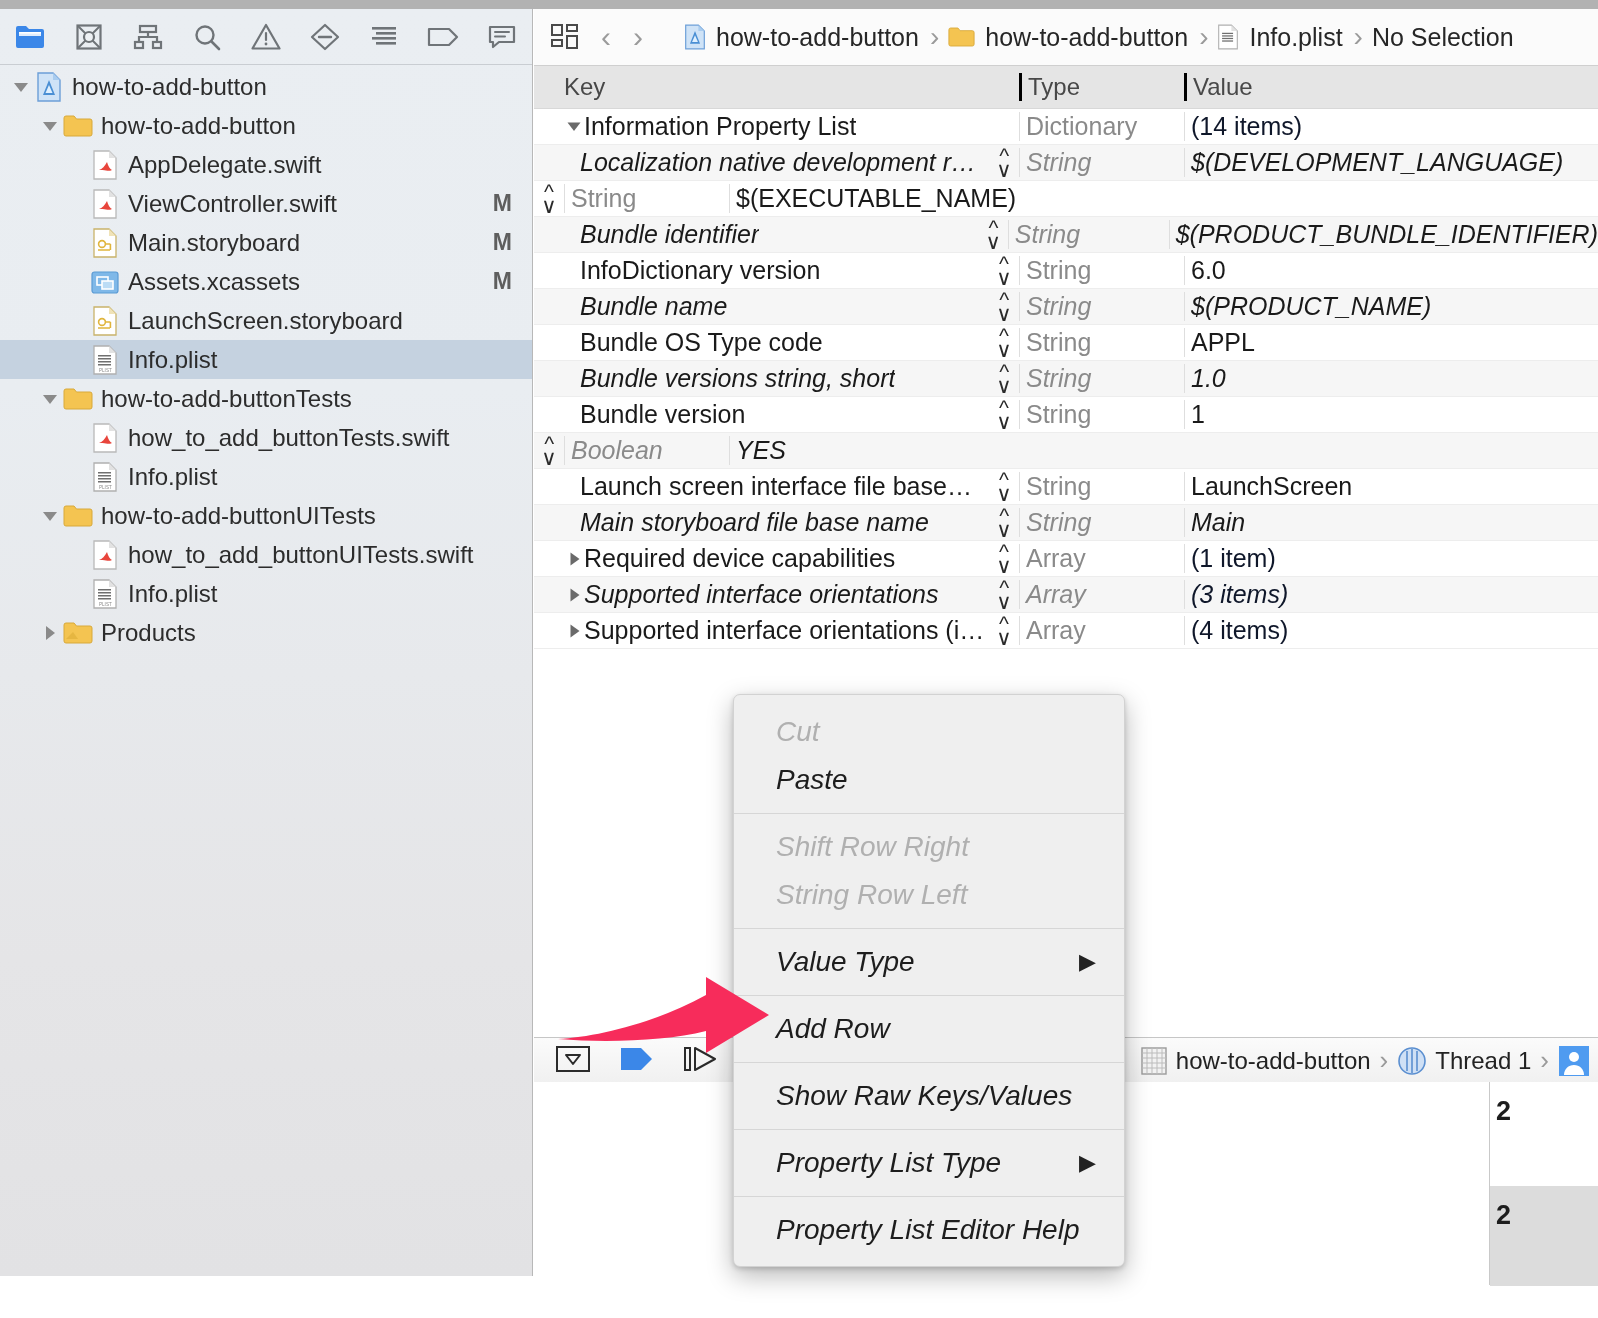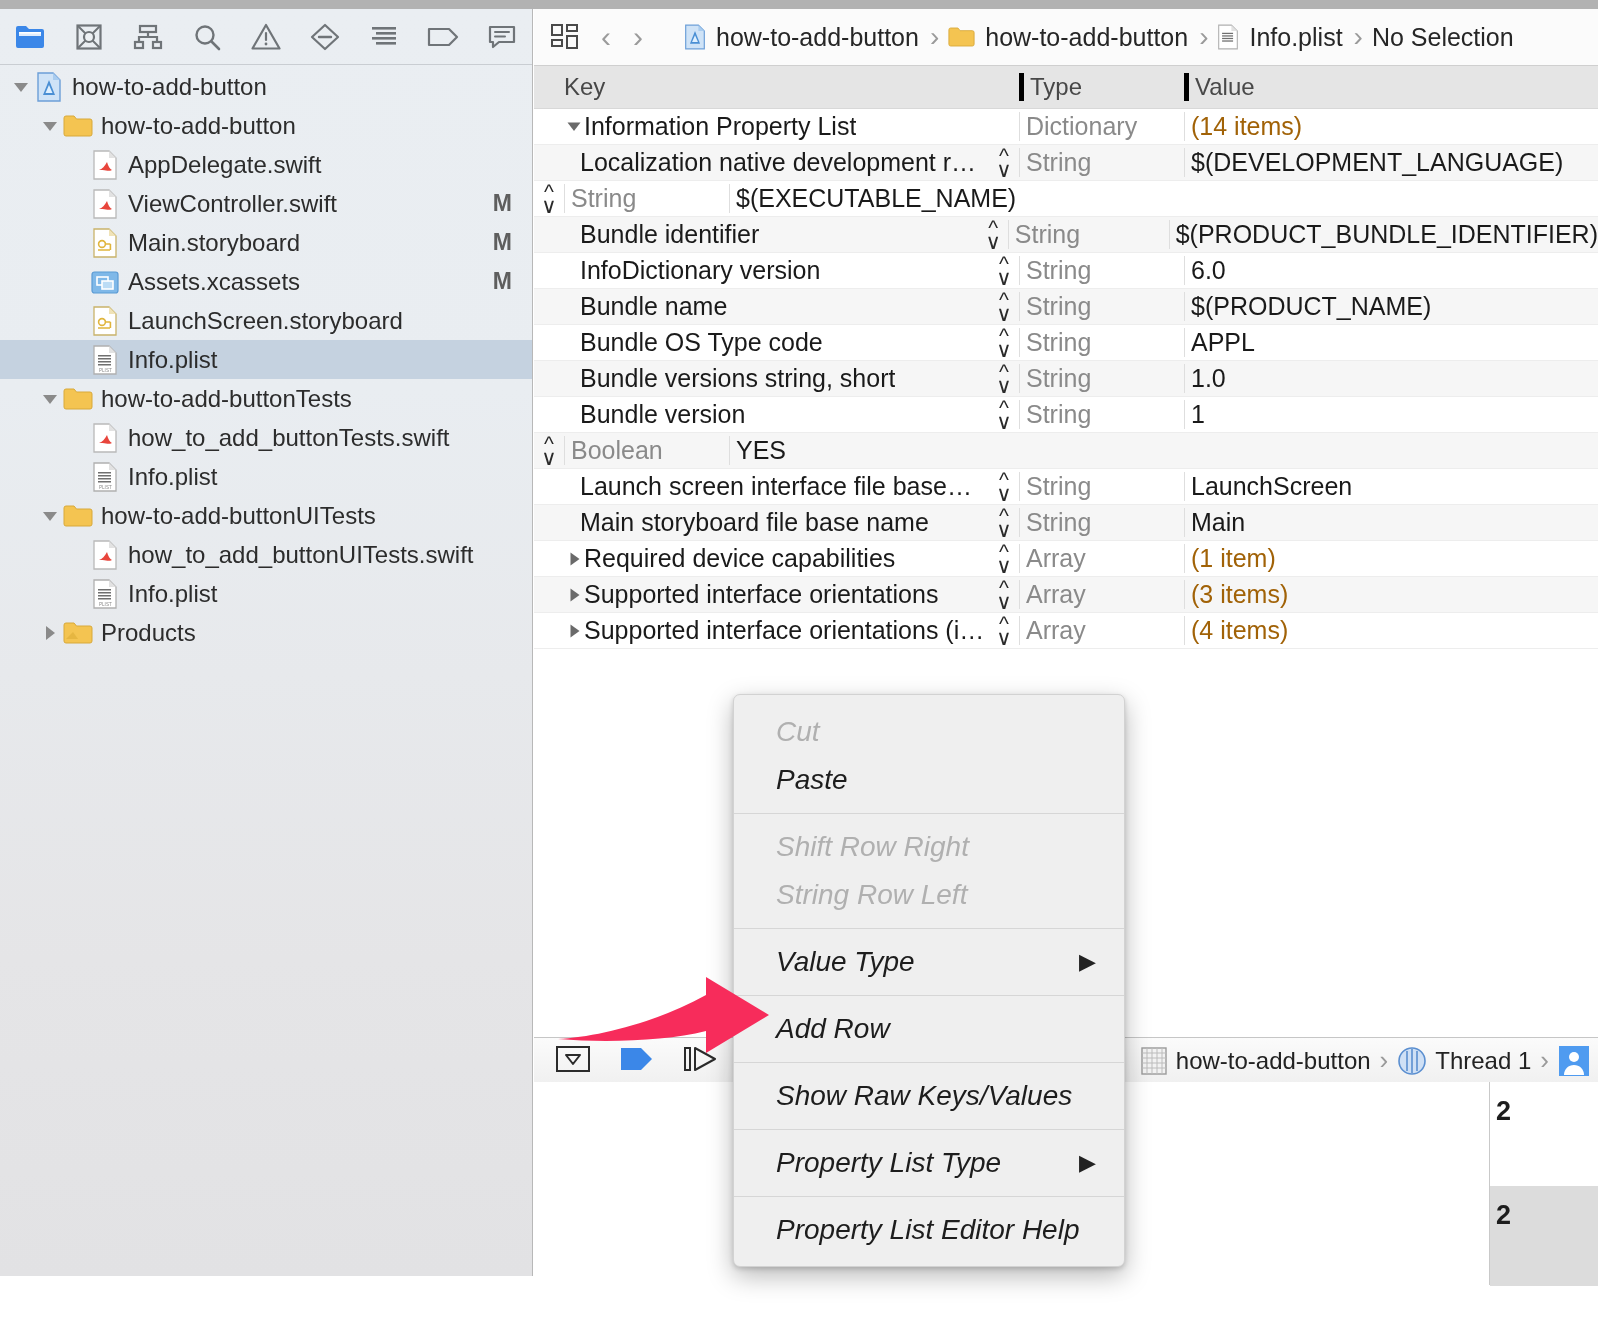--- a/index.html
+++ b/index.html
@@ -69,31 +69,31 @@
   
   .plist{width:100%;font-size:25px;color:#1a1a1a;}
   .plist-head{
     display:flex;height:42px;align-items:center;
     background:#e5e5e5;border-bottom:1px solid #d8d8d8;color:#484848;font-size:24px;
   }
   .col-key{width:455px;box-sizing:border-box;padding-left:30px;position:relative;}
   .col-toggle{width:30px;box-sizing:border-box;}
   .col-type{width:165px;box-sizing:border-box;padding-left:6px;border-left:1px solid #dedede;}
   .col-val{flex:1 1 auto;box-sizing:border-box;padding-left:6px;border-left:1px solid #dedede;}
-  .plist-head .col-type,.plist-head .col-val{border-left:5px solid #000000;}
+  .plist-head .col-type,.plist-head .col-val{border-left:3px solid #000000;}
 
   .prow{display:flex;align-items:center;height:35px;border-bottom:1px solid #ededed;}
-  .prow.alt{background:#f6f6f6;}
+  .prow.alt{background:#f6f6f6;font-style:italic;}
   .prow .col-type{color:#8a8a8a;}
   .prow .kcell{display:flex;align-items:center;height:100%;}
   .prow .ktri{width:20px;display:inline-flex;align-items:center;justify-content:center;flex:0 0 20px;}
   .prow .ktext{overflow:hidden;text-overflow:ellipsis;white-space:nowrap;}
   .lvl0{}
   .lvl1{padding-left:46px;}
-  .dim{color:#a16207;}
+  .dim{color:#0f172a;}
   .stepper{display:flex;flex-direction:column;align-items:center;justify-content:center;line-height:0.62;color:#2a2a2a;font-size:21px;}
 
   
   .debugbar{
     position:absolute;left:0;top:1028px;width:1064px;height:45px;
     background:linear-gradient(180deg,#fbfbfb,#f0f0f0);
     border-top:1px solid #c6c6c6;border-bottom:1px solid #bdbdbd;
     display:flex;align-items:center;
   }
   .dbg-icons{display:flex;align-items:center;padding-left:22px;gap:30px;}

